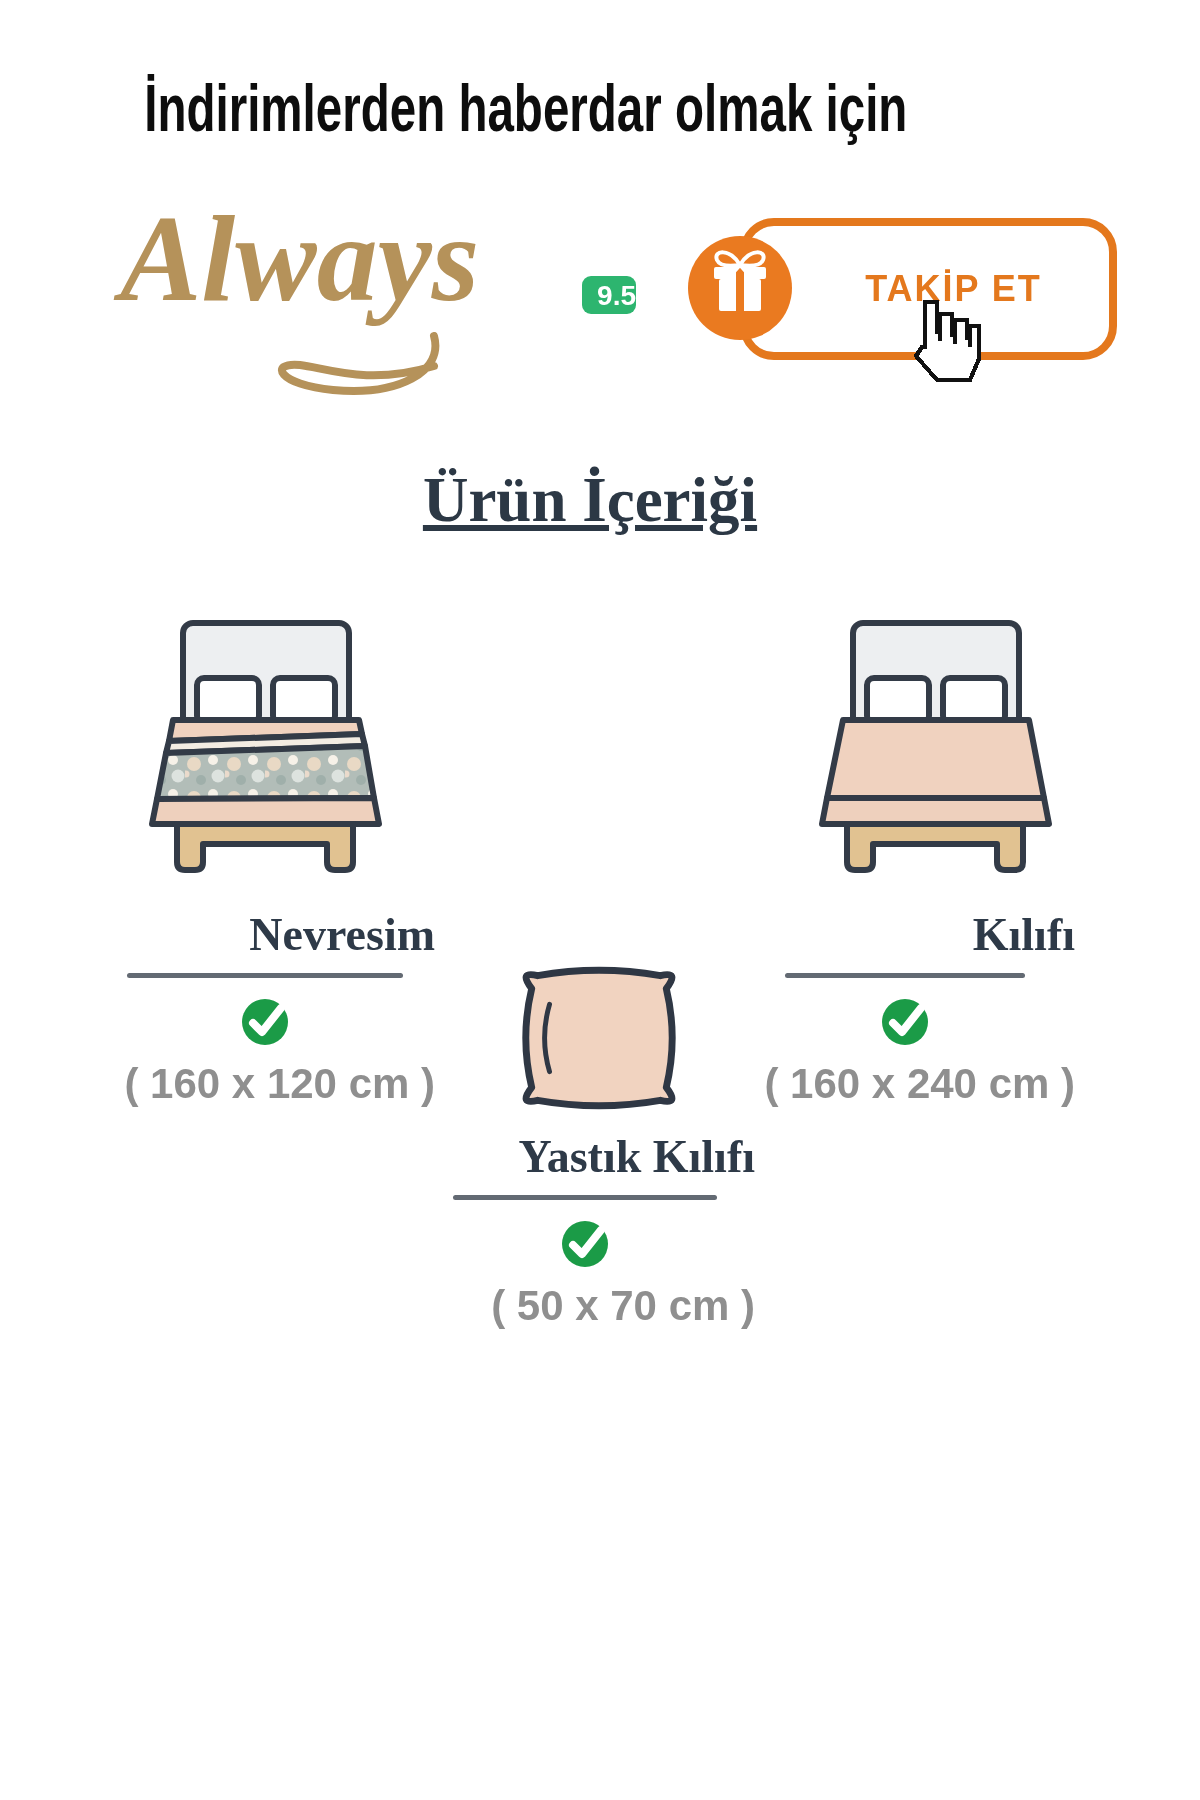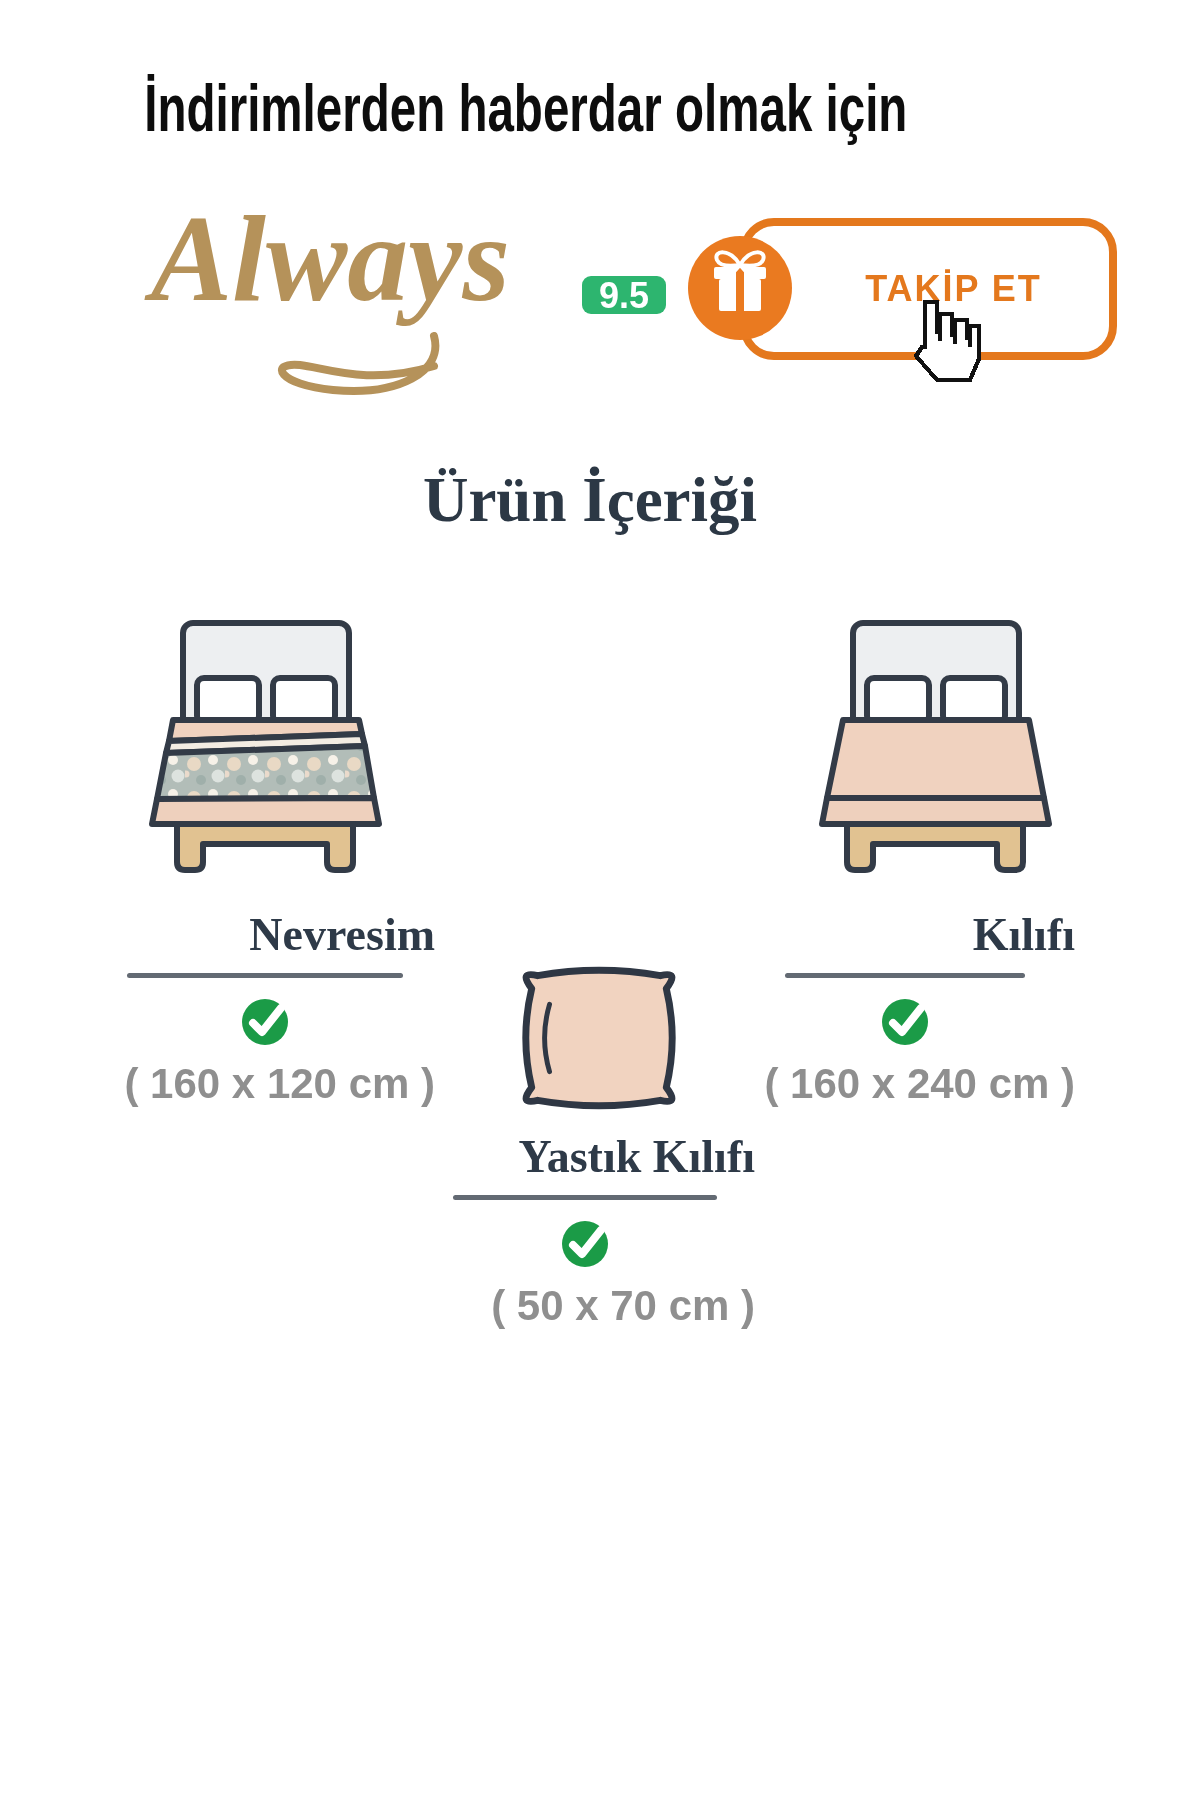--- a/index.html
+++ b/index.html
@@ -5,38 +5,38 @@
   html,body{margin:0;padding:0;background:#fff;}
   .page{position:relative;width:1200px;height:1800px;background:#ffffff;overflow:hidden;
         font-family:"Liberation Sans",sans-serif;}
 
   
   .headline{position:absolute;top:70px;left:0;width:1030px;text-align:center;
     font-size:66px;font-weight:bold;color:#0d0d0d;white-space:nowrap;
     transform:scaleX(.72);}
 
   
-  .logo-text{position:absolute;left:120px;top:198px;width:390px;text-align:right;
+  .logo-text{position:absolute;left:120px;top:198px;width:390px;text-align:left;
     font-family:"Liberation Serif",serif;font-style:italic;font-weight:bold;
     font-size:122px;line-height:1;color:#b5925a;}
   .logo-swash{position:absolute;left:238px;top:332px;width:215px;height:78px;}
-  .rating-badge{position:absolute;left:582px;top:276px;width:84px;height:38px;
-    background:#2db56f;border-radius:9px;color:#fff;font-size:36px;font-weight:bold;
-    text-align:center;line-height:39px;}
+  .rating-badge{position:absolute;left:582px;top:276px;width:54px;height:38px;
+    background:#2db56f;border-radius:9px;color:#fff;font-size:28px;font-weight:bold;
+    text-align:right;line-height:39px;}
   .follow-btn{position:absolute;left:740px;top:218px;width:377px;height:142px;
     box-sizing:border-box;border:8px solid #e4781d;border-radius:34px;background:#fff;
     color:#e4781d;font-size:36px;font-weight:bold;letter-spacing:2px;
     display:flex;align-items:center;justify-content:center;padding-left:56px;}
   .gift-circle{position:absolute;left:688px;top:236px;width:104px;height:104px;
     background:#ea7a20;border-radius:50%;z-index:3;}
   .cursor{position:absolute;left:898px;top:298px;width:84px;height:92px;z-index:5;}
 
   
   .section-title{position:absolute;top:464px;left:0;width:1180px;text-align:center;
-    font-family:"Liberation Serif",serif;font-weight:bold;font-size:63px;color:#2c3845;}
+    font-family:"Liberation Serif",serif;font-weight:bold;font-size:63px;color:#2c3845;text-decoration:underline;}
 
   
   .bed-left{position:absolute;left:145px;top:618px;width:240px;height:262px;}
   .bed-right{position:absolute;left:815px;top:618px;width:240px;height:262px;}
   .pillow-ill{position:absolute;left:506px;top:964px;width:186px;height:148px;}
 
   
   .col{position:absolute;width:340px;text-align:right;}
   .col-left{left:95px;top:908px;}
   .col-right{left:735px;top:908px;}

